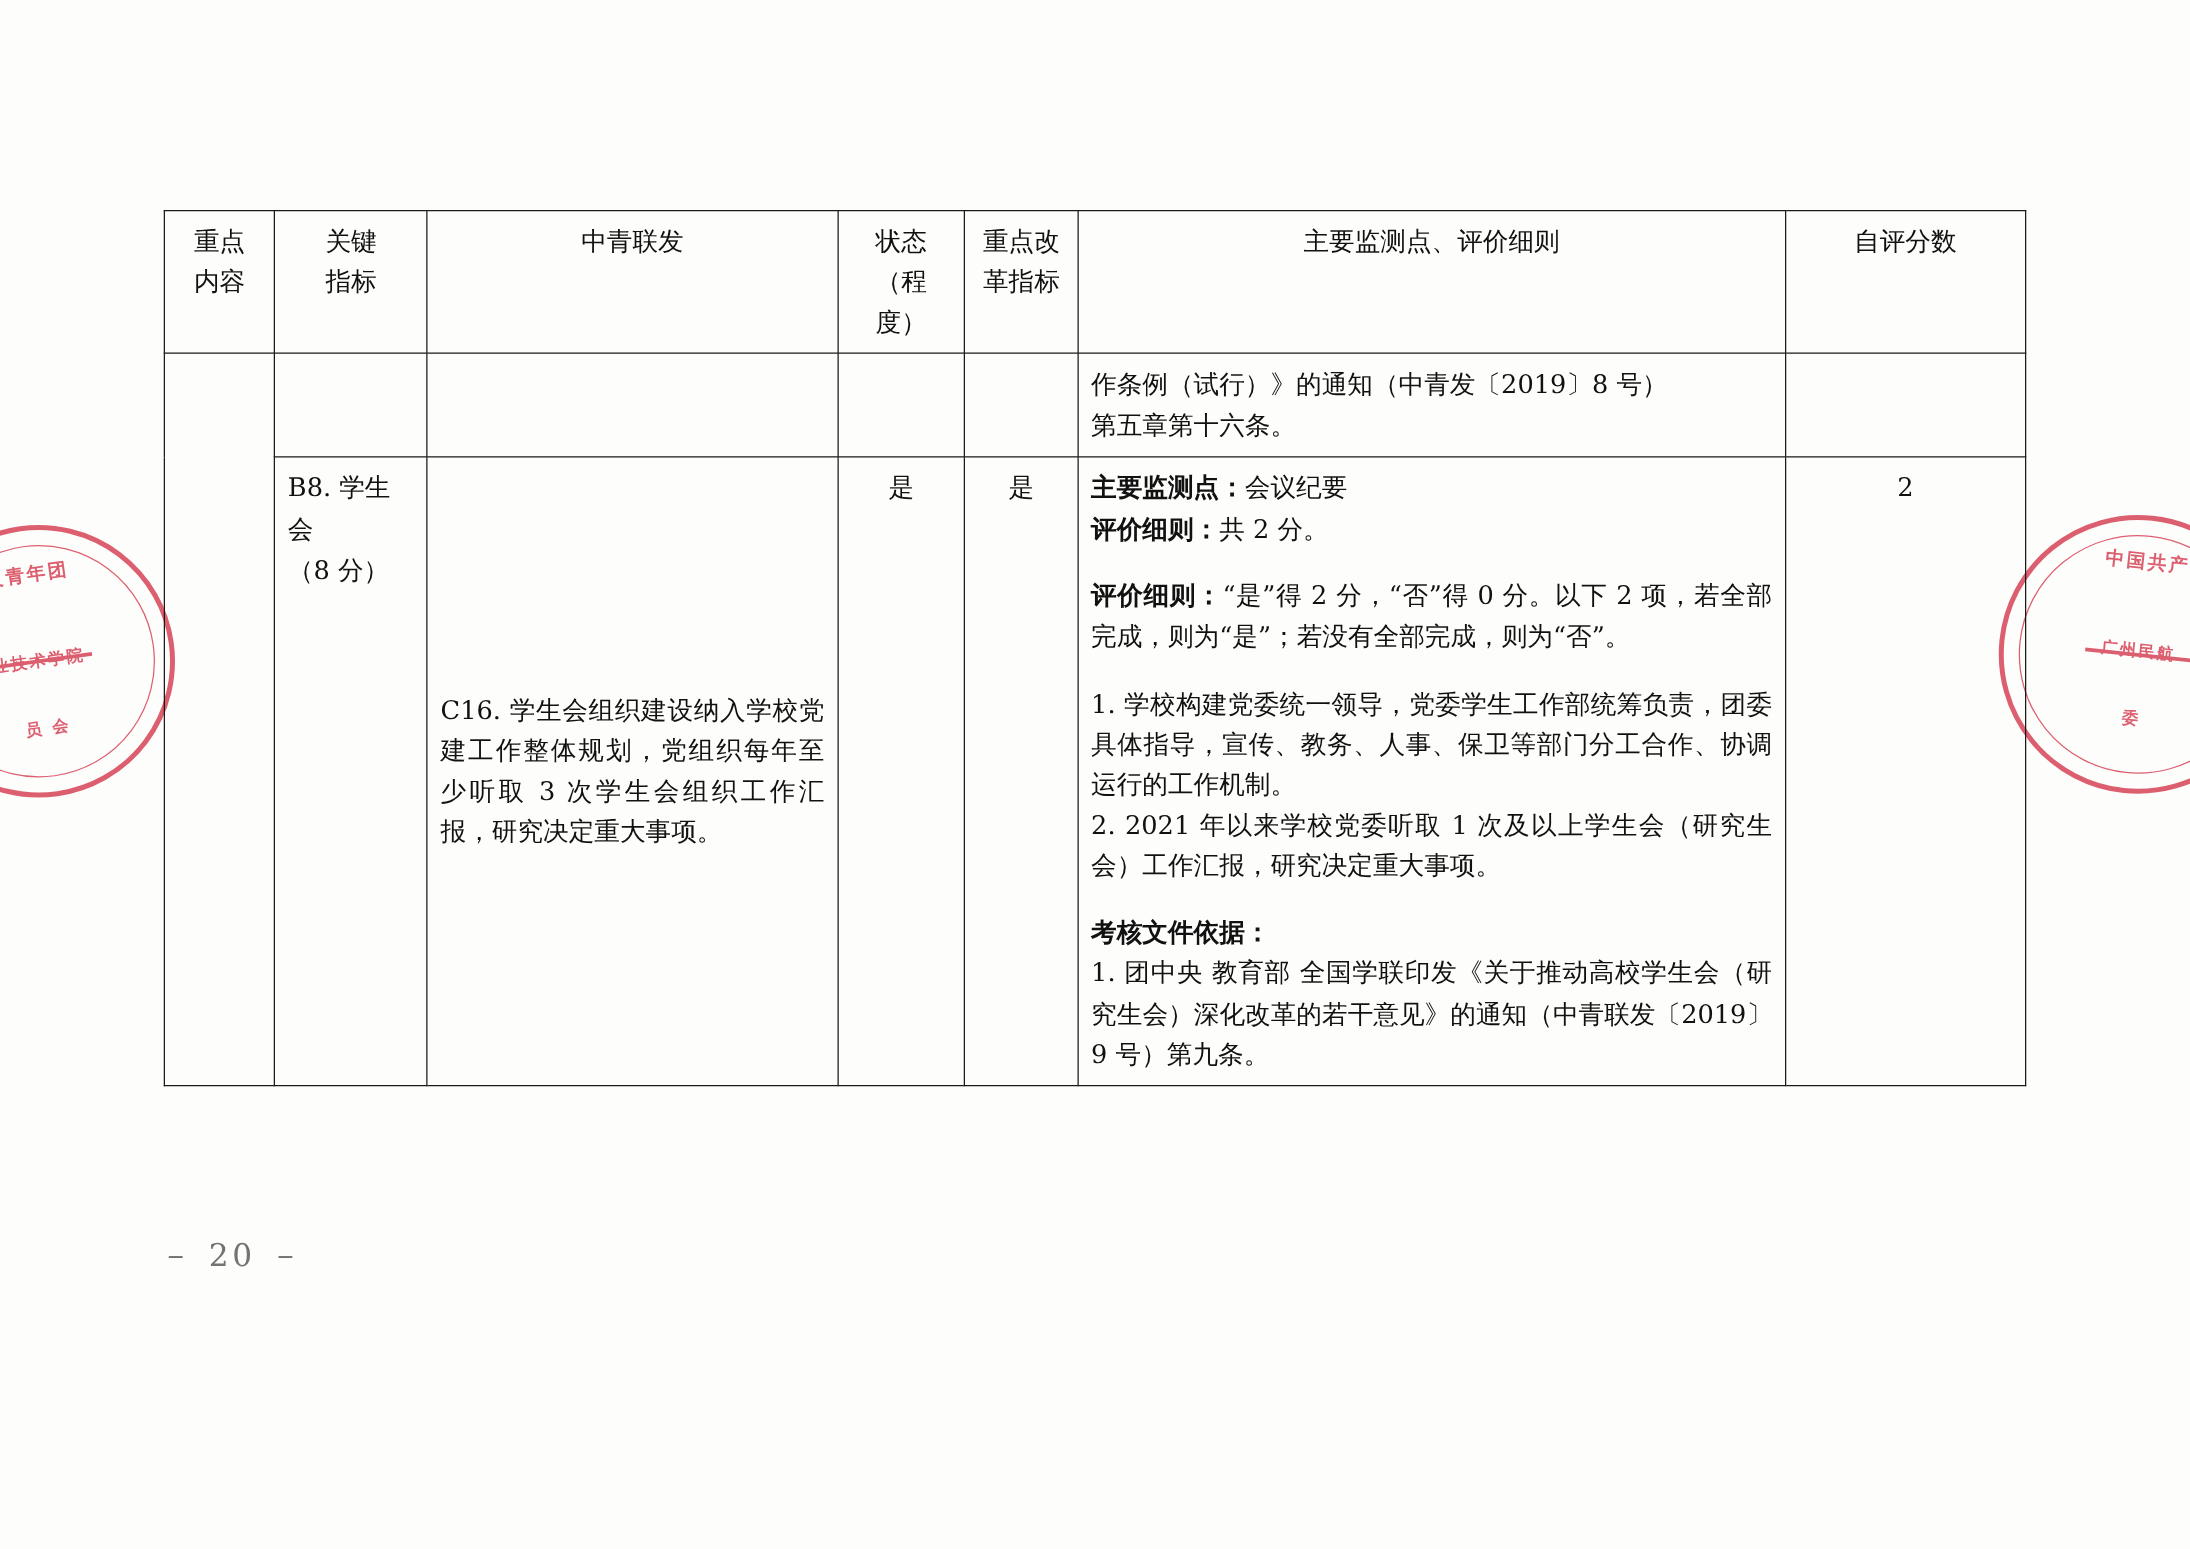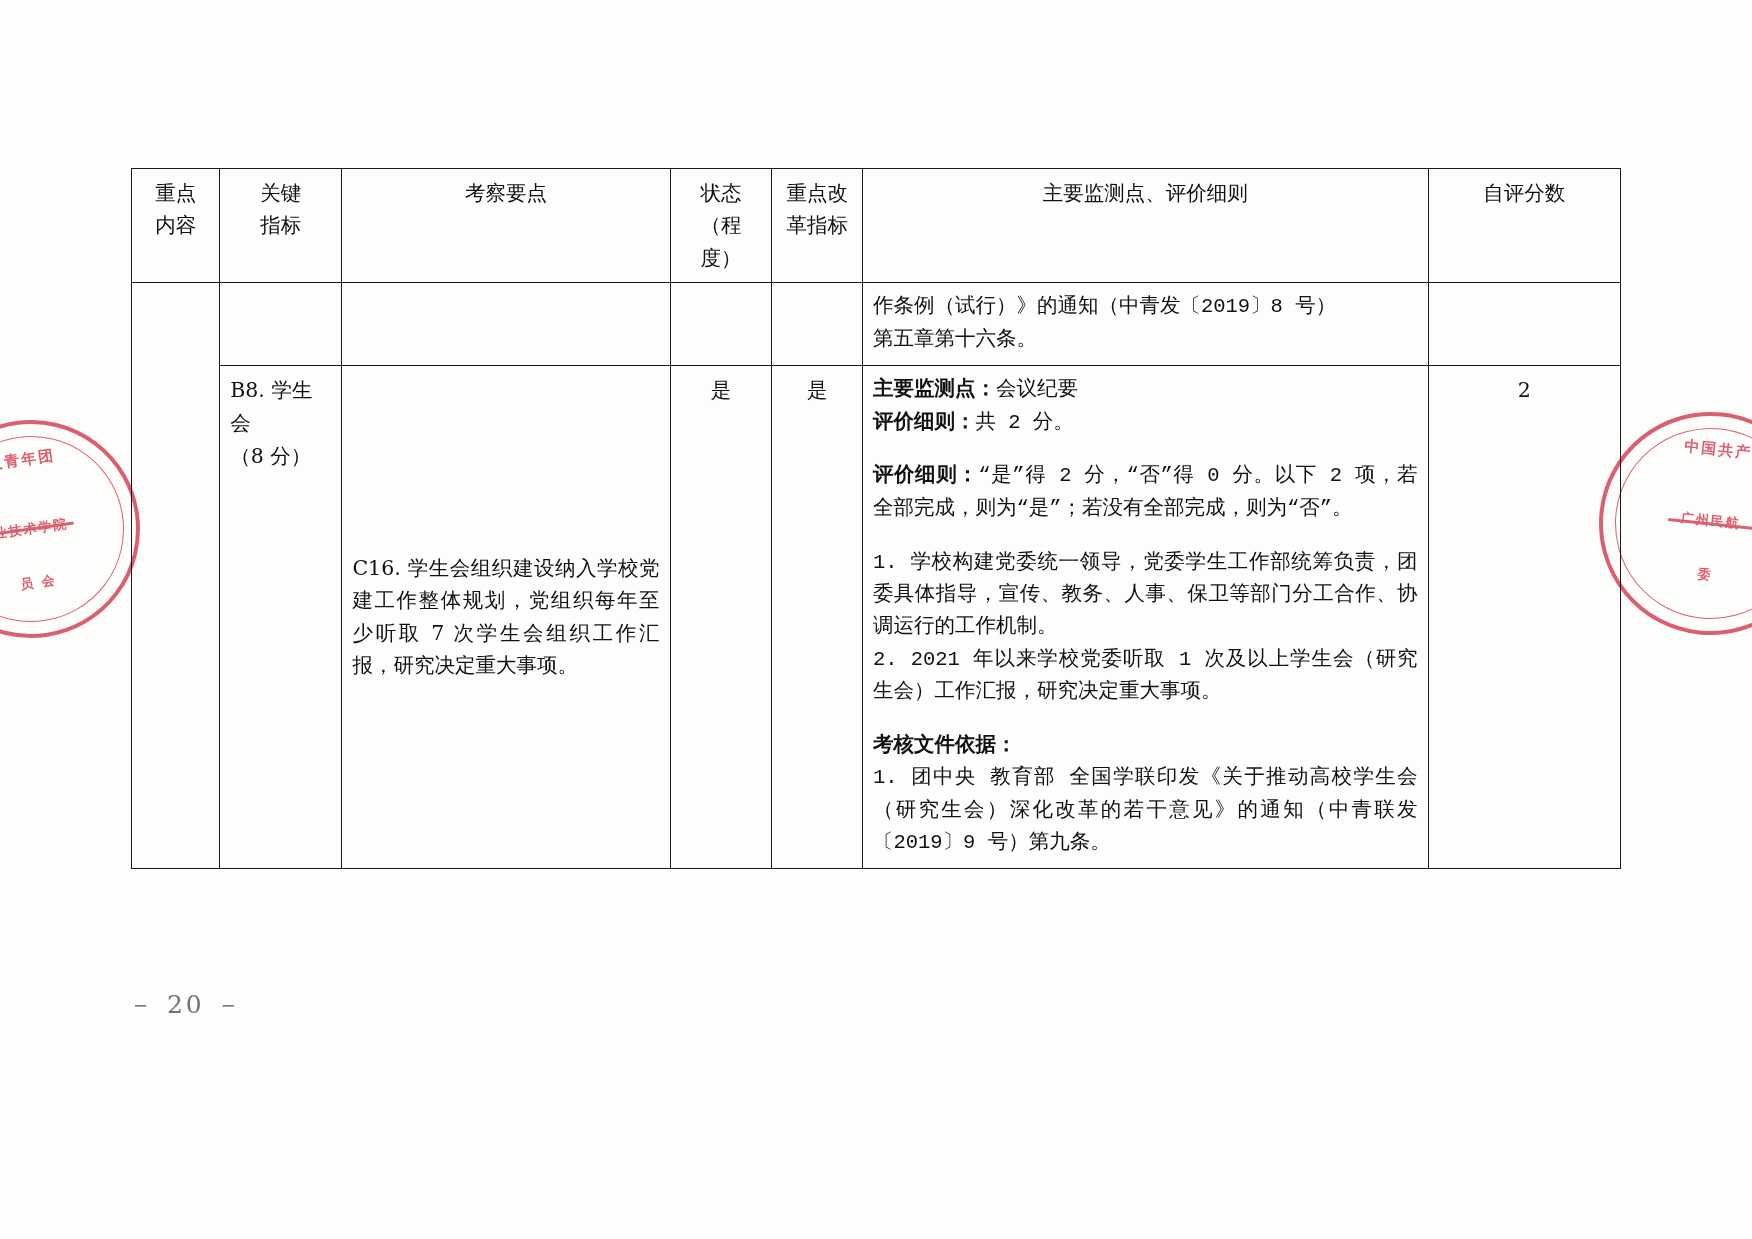--- a/index.html
+++ b/index.html
@@ -105,21 +105,21 @@
   }
   .col-a { width: 78px; }
   .col-b { width: 108px; }
   .col-c { width: 290px; }
   .col-d { width: 90px; }
   .col-e { width: 80px; }
   .col-f { width: 500px; }
   .col-g { width: 170px; }
 
   .mid { text-align: center; vertical-align: middle; }
-  .cell-text p { margin: 0; font-family: Liberation Mono, monospace; }
+  .cell-text p { margin: 0; }
   .gap { height: 1.05em; }
   .bold { font-weight: bold; }
   .just {
     text-align: justify;
     text-justify: inter-ideograph;
   }
   .empty-row td { height: 66px; }
 
   .keyindi p { margin: 0; text-align: left; line-height: 1.6; }
 
@@ -168,21 +168,21 @@
       <tbody>
         <tr class="c-head">
           <td>
             <div>重点</div>
             <div>内容</div>
           </td>
           <td>
             <div>关键</div>
             <div>指标</div>
           </td>
-          <td>考察要点</td>
+          <td>中青联发</td>
           <td>
             <div>状态</div>
             <div>（程度）</div>
           </td>
           <td>
             <div>重点改</div>
             <div>革指标</div>
           </td>
           <td>主要监测点、评价细则</td>
           <td>自评分数</td>
@@ -200,21 +200,21 @@
           </td>
           <td></td>
         </tr>
 
         <tr>
           <td class="mid keyindi">
             <p>B8. 学生</p>
             <p>会</p>
             <p>（8 分）</p>
           </td>
-          <td class="just" style="vertical-align:middle">C16. 学生会组织建设纳入学校党建工作整体规划，党组织每年至少听取 7 次学生会组织工作汇报，研究决定重大事项。</td>
+          <td class="just" style="vertical-align:middle">C16. 学生会组织建设纳入学校党建工作整体规划，党组织每年至少听取 3 次学生会组织工作汇报，研究决定重大事项。</td>
           <td class="mid">是</td>
           <td class="mid">是</td>
           <td class="cell-text just">
             <p>
               <span class="bold">主要监测点：</span><span>会议纪要</span>
             </p>
             <p>
               <span class="bold">评价细则：</span><span>共 2 分。</span>
             </p>
             <p class="gap"></p>

